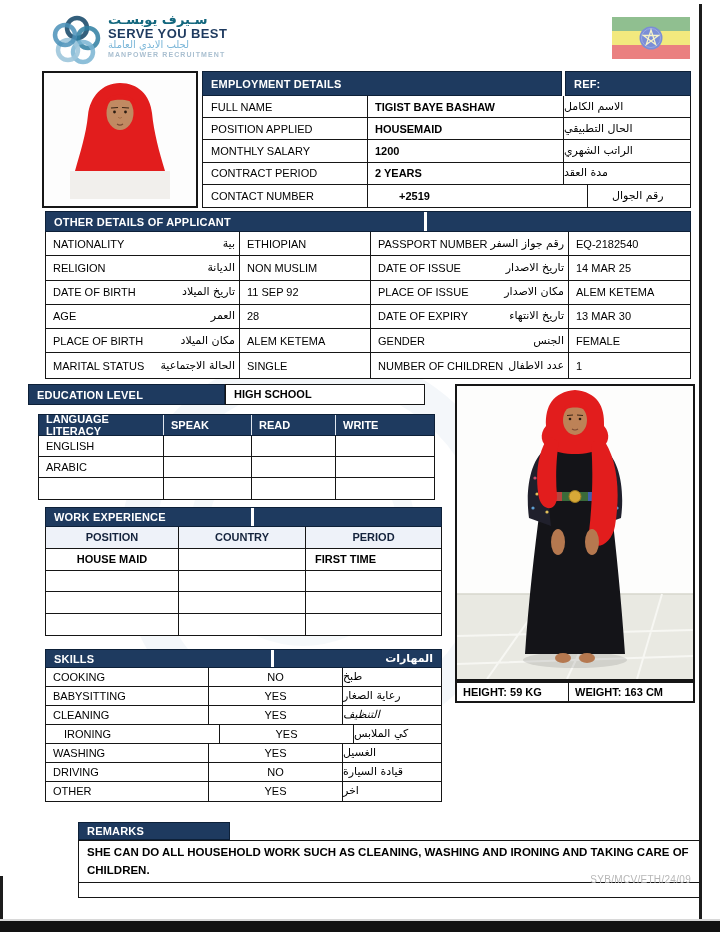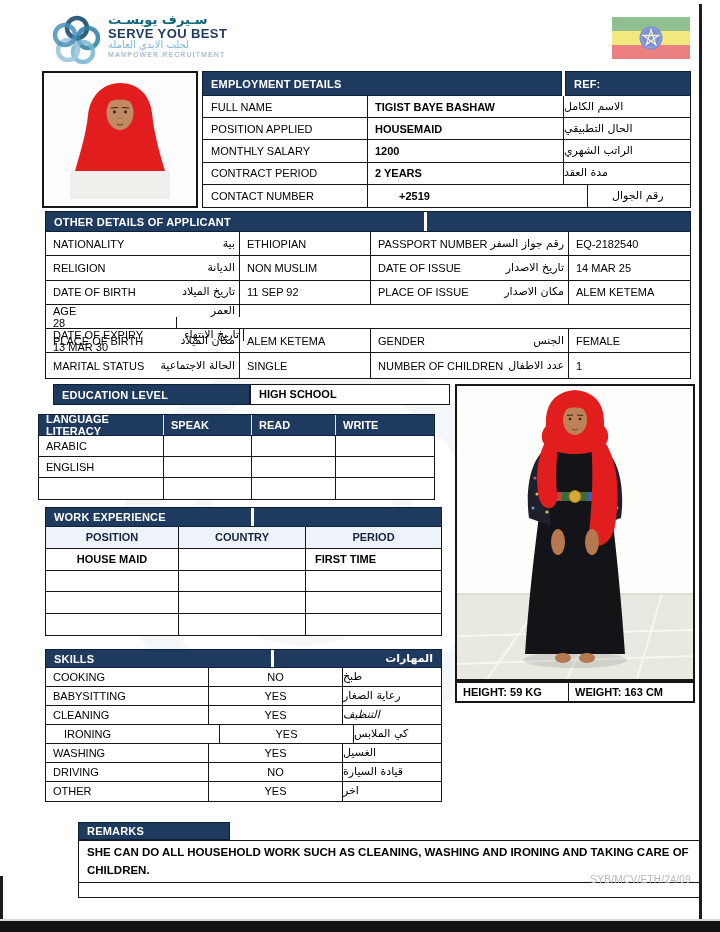--- a/index.html
+++ b/index.html
@@ -147,21 +147,21 @@
             <span>DATE OF BIRTH</span>
             <span class="ar">تاريخ الميلاد</span>
           </div>
         <div class="cell br valcell" style="width:131px;">11 SEP 92</div>
         <div class="cell br label-pair" style="width:198px;padding:0 4px 0 7px;">
             <span>PLACE OF ISSUE</span>
             <span class="ar">مكان الاصدار</span>
           </div>
         <div class="cell valcell" style="flex:1;">ALEM KETEMA</div>
       </div>
-      <div class="row bb" style="height:24.3px;flex-direction:column;">
+      <div class="row bb" style="height:24.3px;">
         <div class="cell br label-pair" style="width:194px;padding:0 4px 0 7px;">
             <span>AGE</span>
             <span class="ar">العمر</span>
           </div>
         <div class="cell br valcell" style="width:131px;">28</div>
         <div class="cell br label-pair" style="width:198px;padding:0 4px 0 7px;">
             <span>DATE OF EXPIRY</span>
             <span class="ar">تاريخ الانتهاء</span>
           </div>
         <div class="cell valcell" style="flex:1;">13 MAR 30</div>
@@ -186,43 +186,43 @@
         <div class="cell br valcell" style="width:131px;">SINGLE</div>
         <div class="cell br label-pair" style="width:198px;padding:0 4px 0 7px;">
             <span>NUMBER OF CHILDREN</span>
             <span class="ar">عدد الاطفال</span>
           </div>
         <div class="cell valcell" style="flex:1;">1</div>
       </div>
     </div>
   </div>
 
-  <div class="abs row" style="left:53px;top:384px;width:397px;height:21px;">
+  <div class="abs row" style="left:28px;top:384px;width:397px;height:21px;">
     <div class="navy bar" style="width:197px;padding-left:8px;border:1px solid #0d2038;">
       <span>EDUCATION LEVEL</span>
     </div>
     <div class="cell" style="flex:1;border:1.5px solid #161616;background:#fff;padding-left:8px;font-weight:600;">HIGH SCHOOL</div>
   </div>
 
   <div class="abs" style="left:38px;top:414px;width:397px;">
     <div class="row navy" style="height:22px;border:1px solid #0d2038;box-sizing:border-box;">
       <div class="cell b" style="width:125px;padding-left:7px;color:#fff;border-right:1px solid #dfe6ef;">LANGUAGE LITERACY</div>
       <div class="cell b" style="width:88px;padding-left:7px;color:#fff;border-right:1px solid #dfe6ef;">SPEAK</div>
       <div class="cell b" style="width:84px;padding-left:7px;color:#fff;border-right:1px solid #dfe6ef;">READ</div>
       <div class="cell b" style="flex:1;padding-left:7px;color:#fff;">WRITE</div>
     </div>
     <div class="tblbody">
       <div class="row bb" style="height:21px;">
-        <div class="cell br" style="width:125px;padding-left:7px;">ARABIC</div>
+        <div class="cell br" style="width:125px;padding-left:7px;">ENGLISH</div>
         <div class="cell br" style="width:88px;"></div>
         <div class="cell br" style="width:84px;"></div>
         <div class="cell" style="flex:1;"></div>
       </div>
       <div class="row bb" style="height:21px;">
-        <div class="cell br" style="width:125px;padding-left:7px;">ENGLISH</div>
+        <div class="cell br" style="width:125px;padding-left:7px;">ARABIC</div>
         <div class="cell br" style="width:88px;"></div>
         <div class="cell br" style="width:84px;"></div>
         <div class="cell" style="flex:1;"></div>
       </div>
       <div class="row" style="height:21px;">
         <div class="cell br" style="width:125px;padding-left:7px;"></div>
         <div class="cell br" style="width:88px;"></div>
         <div class="cell br" style="width:84px;"></div>
         <div class="cell" style="flex:1;"></div>
       </div>

